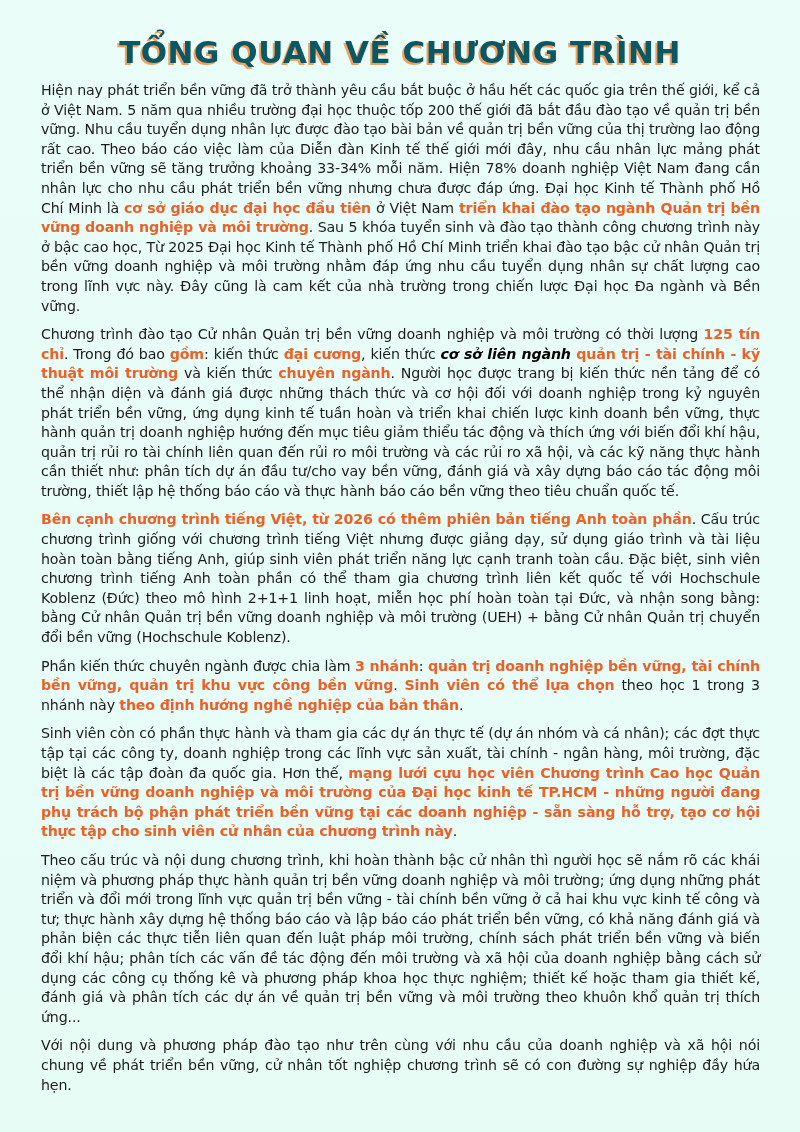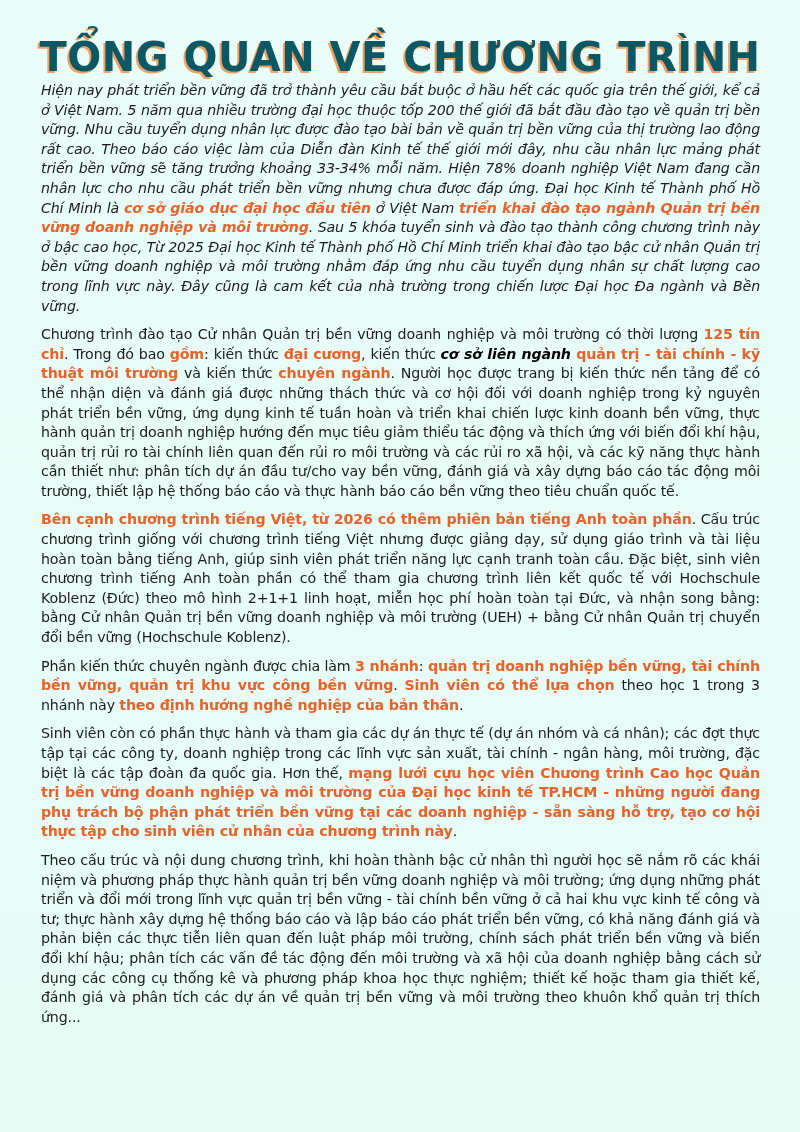--- a/index.html
+++ b/index.html
@@ -7,44 +7,45 @@
     width: 800px; height: 1132px; overflow: hidden;
     background: linear-gradient(180deg, #eafdf8 0%, #e6fcf5 100%);
     font-family: "DejaVu Sans", sans-serif;
     color: #1c1c1c;
   }
   .page { position: relative; width: 800px; height: 1132px; }
   .title {
     position: absolute; top: 34px; left: 0; width: 800px;
     text-align: center;
     font-family: "DejaVu Sans", sans-serif;
-    font-weight: bold; font-size: 40px; letter-spacing: 0.5px;
+    font-weight: bold; font-size: 31px; letter-spacing: 0.5px;
     color: #0b5764;
     text-shadow: -2px 2px 0 #f0a060;
     margin: 0;
   }
   .content {
     position: absolute; top: 81px; left: 41px; width: 719px;
   }
   .para {
     margin: 0 0 9px 0;
     font-size: 14.2px; line-height: 19.6px;
     text-align: justify;
     letter-spacing: -0.15px;
   }
-  .para.italic { font-style: italic; }
+  .para.italic { }
   .hl { color: #e8622a; font-weight: bold; }
   .hl-i { color: #000000; font-weight: bold; font-style: italic; }
 </style>
 </head>
 <body>
 
 <div class="page">
   <h1 class="title">TỔNG QUAN VỀ CHƯƠNG TRÌNH</h1>
   <div class="content" id="content">
       <p class="para italic"><span>Hiện nay phát triển bền vững đã trở thành yêu cầu bắt buộc ở hầu hết các quốc gia trên thế giới, kể cả ở Việt Nam. 5 năm qua nhiều trường đại học thuộc tốp 200 thế giới đã bắt đầu đào tạo về quản trị bền vững. Nhu cầu tuyển dụng nhân lực được đào tạo bài bản về quản trị bền vững của thị trường lao động rất cao. Theo báo cáo việc làm của Diễn đàn Kinh tế thế giới mới đây, nhu cầu nhân lực mảng phát triển bền vững sẽ tăng trưởng khoảng 33-34% mỗi năm. Hiện 78% doanh nghiệp Việt Nam đang cần nhân lực cho nhu cầu phát triển bền vững nhưng chưa được đáp ứng. Đại học Kinh tế Thành phố Hồ Chí Minh là </span><span class="hl">cơ sở giáo dục đại học đầu tiên</span><span> ở Việt Nam </span><span class="hl">triển khai đào tạo ngành Quản trị bền vững doanh nghiệp và môi trường</span><span>. Sau 5 khóa tuyển sinh và đào tạo thành công chương trình này ở bậc cao học, Từ 2025 Đại học Kinh tế Thành phố Hồ Chí Minh triển khai đào tạo bậc cử nhân Quản trị bền vững doanh nghiệp và môi trường nhằm đáp ứng nhu cầu tuyển dụng nhân sự chất lượng cao trong lĩnh vực này. Đây cũng là cam kết của nhà trường trong chiến lược Đại học Đa ngành và Bền vững.</span></p>
       <p class="para"><span>Chương trình đào tạo Cử nhân Quản trị bền vững doanh nghiệp và môi trường có thời lượng </span><span class="hl">125 tín chỉ</span><span>. Trong đó bao </span><span class="hl">gồm</span><span>: kiến thức </span><span class="hl">đại cương</span><span>, kiến thức </span><span class="hl-i">cơ sở liên ngành</span><span class="hl"> quản trị - tài chính - kỹ thuật môi trường</span><span> và kiến thức </span><span class="hl">chuyên ngành</span><span>. Người học được trang bị kiến thức nền tảng để có thể nhận diện và đánh giá được những thách thức và cơ hội đối với doanh nghiệp trong kỷ nguyên phát triển bền vững, ứng dụng kinh tế tuần hoàn và triển khai chiến lược kinh doanh bền vững, thực hành quản trị doanh nghiệp hướng đến mục tiêu giảm thiểu tác động và thích ứng với biến đổi khí hậu, quản trị rủi ro tài chính liên quan đến rủi ro môi trường và các rủi ro xã hội, và các kỹ năng thực hành cần thiết như: phân tích dự án đầu tư/cho vay bền vững, đánh giá và xây dựng báo cáo tác động môi trường, thiết lập hệ thống báo cáo và thực hành báo cáo bền vững theo tiêu chuẩn quốc tế.</span></p>
       <p class="para"><span class="hl">Bên cạnh chương trình tiếng Việt, từ 2026 có thêm phiên bản tiếng Anh toàn phần</span><span>. Cấu trúc chương trình giống với chương trình tiếng Việt nhưng được giảng dạy, sử dụng giáo trình và tài liệu hoàn toàn bằng tiếng Anh, giúp sinh viên phát triển năng lực cạnh tranh toàn cầu. Đặc biệt, sinh viên chương trình tiếng Anh toàn phần có thể tham gia chương trình liên kết quốc tế với Hochschule Koblenz (Đức) theo mô hình 2+1+1 linh hoạt, miễn học phí hoàn toàn tại Đức, và nhận song bằng: bằng Cử nhân Quản trị bền vững doanh nghiệp và môi trường (UEH) + bằng Cử nhân Quản trị chuyển đổi bền vững (Hochschule Koblenz).</span></p>
       <p class="para"><span>Phần kiến thức chuyên ngành được chia làm </span><span class="hl">3 nhánh</span><span>: </span><span class="hl">quản trị doanh nghiệp bền vững, tài chính bền vững, quản trị khu vực công bền vững</span><span>. </span><span class="hl">Sinh viên có thể lựa chọn</span><span> theo học 1 trong 3 nhánh này </span><span class="hl">theo định hướng nghề nghiệp của bản thân</span><span>.</span></p>
       <p class="para"><span>Sinh viên còn có phần thực hành và tham gia các dự án thực tế (dự án nhóm và cá nhân); các đợt thực tập tại các công ty, doanh nghiệp trong các lĩnh vực sản xuất, tài chính - ngân hàng, môi trường, đặc biệt là các tập đoàn đa quốc gia. Hơn thế, </span><span class="hl">mạng lưới cựu học viên Chương trình Cao học Quản trị bền vững doanh nghiệp và môi trường của Đại học kinh tế TP.HCM - những người đang phụ trách bộ phận phát triển bền vững tại các doanh nghiệp - sẵn sàng hỗ trợ, tạo cơ hội thực tập cho sinh viên cử nhân của chương trình này</span><span>.</span></p>
       <p class="para"><span>Theo cấu trúc và nội dung chương trình, khi hoàn thành bậc cử nhân thì người học sẽ nắm rõ các khái niệm và phương pháp thực hành quản trị bền vững doanh nghiệp và môi trường; ứng dụng những phát triển và đổi mới trong lĩnh vực quản trị bền vững - tài chính bền vững ở cả hai khu vực kinh tế công và tư; thực hành xây dựng hệ thống báo cáo và lập báo cáo phát triển bền vững, có khả năng đánh giá và phản biện các thực tiễn liên quan đến luật pháp môi trường, chính sách phát triển bền vững và biến đổi khí hậu; phân tích các vấn đề tác động đến môi trường và xã hội của doanh nghiệp bằng cách sử dụng các công cụ thống kê và phương pháp khoa học thực nghiệm; thiết kế hoặc tham gia thiết kế, đánh giá và phân tích các dự án về quản trị bền vững và môi trường theo khuôn khổ quản trị thích ứng...</span></p>
+      <p class="para"><span>Với nội dung và phương pháp đào tạo như trên cùng với nhu cầu của doanh nghiệp và xã hội nói chung về phát triển bền vững, cử nhân tốt nghiệp chương trình sẽ có con đường sự nghiệp đầy hứa hẹn.</span></p>
     </div>
 </div>
 
 </body></html>

